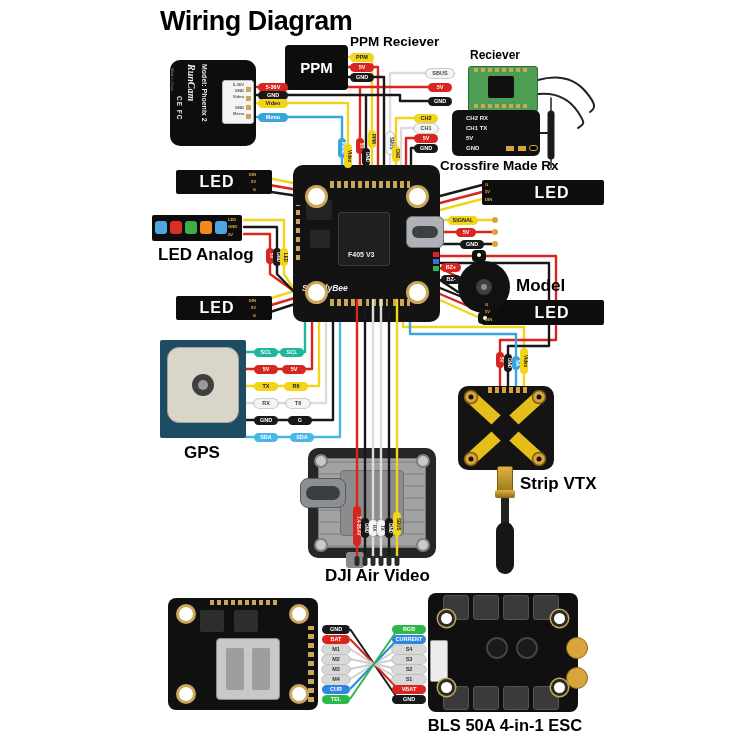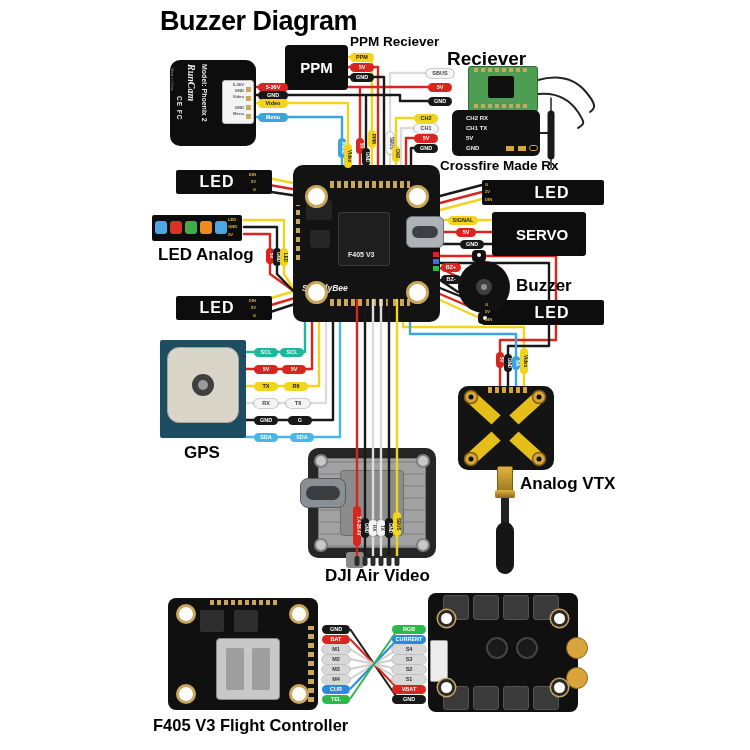--- a/index.html
+++ b/index.html
@@ -155,23 +155,20 @@
   <div class="part" style="left:306px;top:200px;width:26px;height:20px;background:#242424;border-radius:2px;"></div>
   <div class="part" style="left:310px;top:230px;width:20px;height:18px;background:#262626;border-radius:2px;"></div>
   <div class="part" style="left:406px;top:216px;width:38px;height:32px;background:#aeb2b6;border:1.5px solid #6d7277;border-radius:6px;box-sizing:border-box;"></div>
   <div class="part" style="left:412px;top:226px;width:26px;height:12px;background:#3c4043;border-radius:6px;"></div>
   <div class="part" style="left:433px;top:252px;width:6px;height:5px;background:#d8251f;"></div>
   <div class="part" style="left:433px;top:259px;width:6px;height:5px;background:#3a6fd8;"></div>
   <div class="part" style="left:433px;top:266px;width:6px;height:5px;background:#2eb84c;"></div>
   <div class="part" style="left:348px;top:251px;font-size:7px;font-weight:bold;color:#e8e8e8;">F405 V3</div>
   <div class="part" style="left:302px;top:283px;font-size:8.5px;font-weight:bold;font-style:italic;color:#f0f0f0;">SpeedyBee</div>
 
-  <div class="board" style="left:492px;top:212px;width:94px;height:44px;background:#0d0d0d;border-radius:3px;display:flex;align-items:center;justify-content:center;color:#fff;font-weight:bold;font-size:15px;padding-left:6px;box-sizing:border-box;">
-      <span>SERVO</span>
-    </div>
 
   <div class="part" style="left:472px;top:250px;width:14px;height:12px;background:#111;border-radius:4px;z-index:9;"></div>
   <div class="part" style="left:477px;top:253px;width:4px;height:4px;background:#fff;border-radius:50%;z-index:10;"></div>
   <div class="part" style="left:478px;top:312px;width:14px;height:12px;background:#111;border-radius:4px;z-index:9;"></div>
   <div class="part" style="left:483px;top:316px;width:4px;height:4px;background:#fff;border-radius:50%;z-index:10;"></div>
   <div class="board" style="left:458px;top:261px;width:52px;height:52px;background:#111;border-radius:50%;"></div>
   <div class="part" style="left:476px;top:279px;width:16px;height:16px;background:#3f3f3f;border-radius:50%;"></div>
   <div class="part" style="left:481px;top:284px;width:6px;height:6px;background:#8f8f8f;border-radius:50%;"></div>
 
   <div class="board" style="left:160px;top:340px;width:86px;height:98px;background:#1d4d63;border-radius:2px;"></div>
@@ -343,24 +340,24 @@
 
   <div class="chip green" style="left:392px;top:624.5px;width:34px;">RGB</div>
   <div class="chip curblue" style="left:392px;top:634.5px;width:34px;">CURRENT</div>
   <div class="chip gray" style="left:392px;top:644.5px;width:34px;">S4</div>
   <div class="chip gray" style="left:392px;top:654.5px;width:34px;">S3</div>
   <div class="chip gray" style="left:392px;top:664.5px;width:34px;">S2</div>
   <div class="chip gray" style="left:392px;top:674.5px;width:34px;">S1</div>
   <div class="chip red" style="left:392px;top:684.5px;width:34px;">VBAT</div>
   <div class="chip black" style="left:392px;top:694.5px;width:34px;">GND</div>
 
-  <div class="lbl" style="left:160px;top:6px;font-size:27px;letter-spacing:-0.5px;">Buzzer Diagram</div>
+  <div class="lbl" style="left:160px;top:6px;font-size:27px;letter-spacing:-0.5px;">Wiring Diagram</div>
   <div class="lbl" style="left:350px;top:34px;font-size:13.5px;">PPM Reciever</div>
-  <div class="lbl" style="left:447px;top:48px;width:70px;font-size:19px;">Reciever</div>
+  <div class="lbl" style="left:460px;top:48px;width:70px;text-align:center;font-size:12px;">Reciever</div>
   <div class="lbl" style="left:440px;top:158px;font-size:13.5px;">Crossfire Made Rx</div>
   <div class="lbl" style="left:158px;top:245px;font-size:17px;">LED Analog</div>
-  <div class="lbl" style="left:516px;top:276px;font-size:17px;">Buzzer</div>
+  <div class="lbl" style="left:516px;top:276px;font-size:17px;">Model</div>
   <div class="lbl" style="left:184px;top:443px;font-size:17px;">GPS</div>
-  <div class="lbl" style="left:520px;top:474px;font-size:17px;">Analog VTX</div>
+  <div class="lbl" style="left:520px;top:474px;font-size:17px;">Strip VTX</div>
   <div class="lbl" style="left:325px;top:566px;font-size:17px;">DJI Air Video</div>
-  <div class="lbl" style="left:153px;top:716px;width:186px;text-align:center;font-size:16.5px;">F405 V3 Flight Controller</div>
+  <div class="lbl" style="left:420px;top:716px;width:170px;text-align:center;font-size:16.5px;">BLS 50A 4-in-1 ESC</div>
 
 </div>
 
 </body></html>

